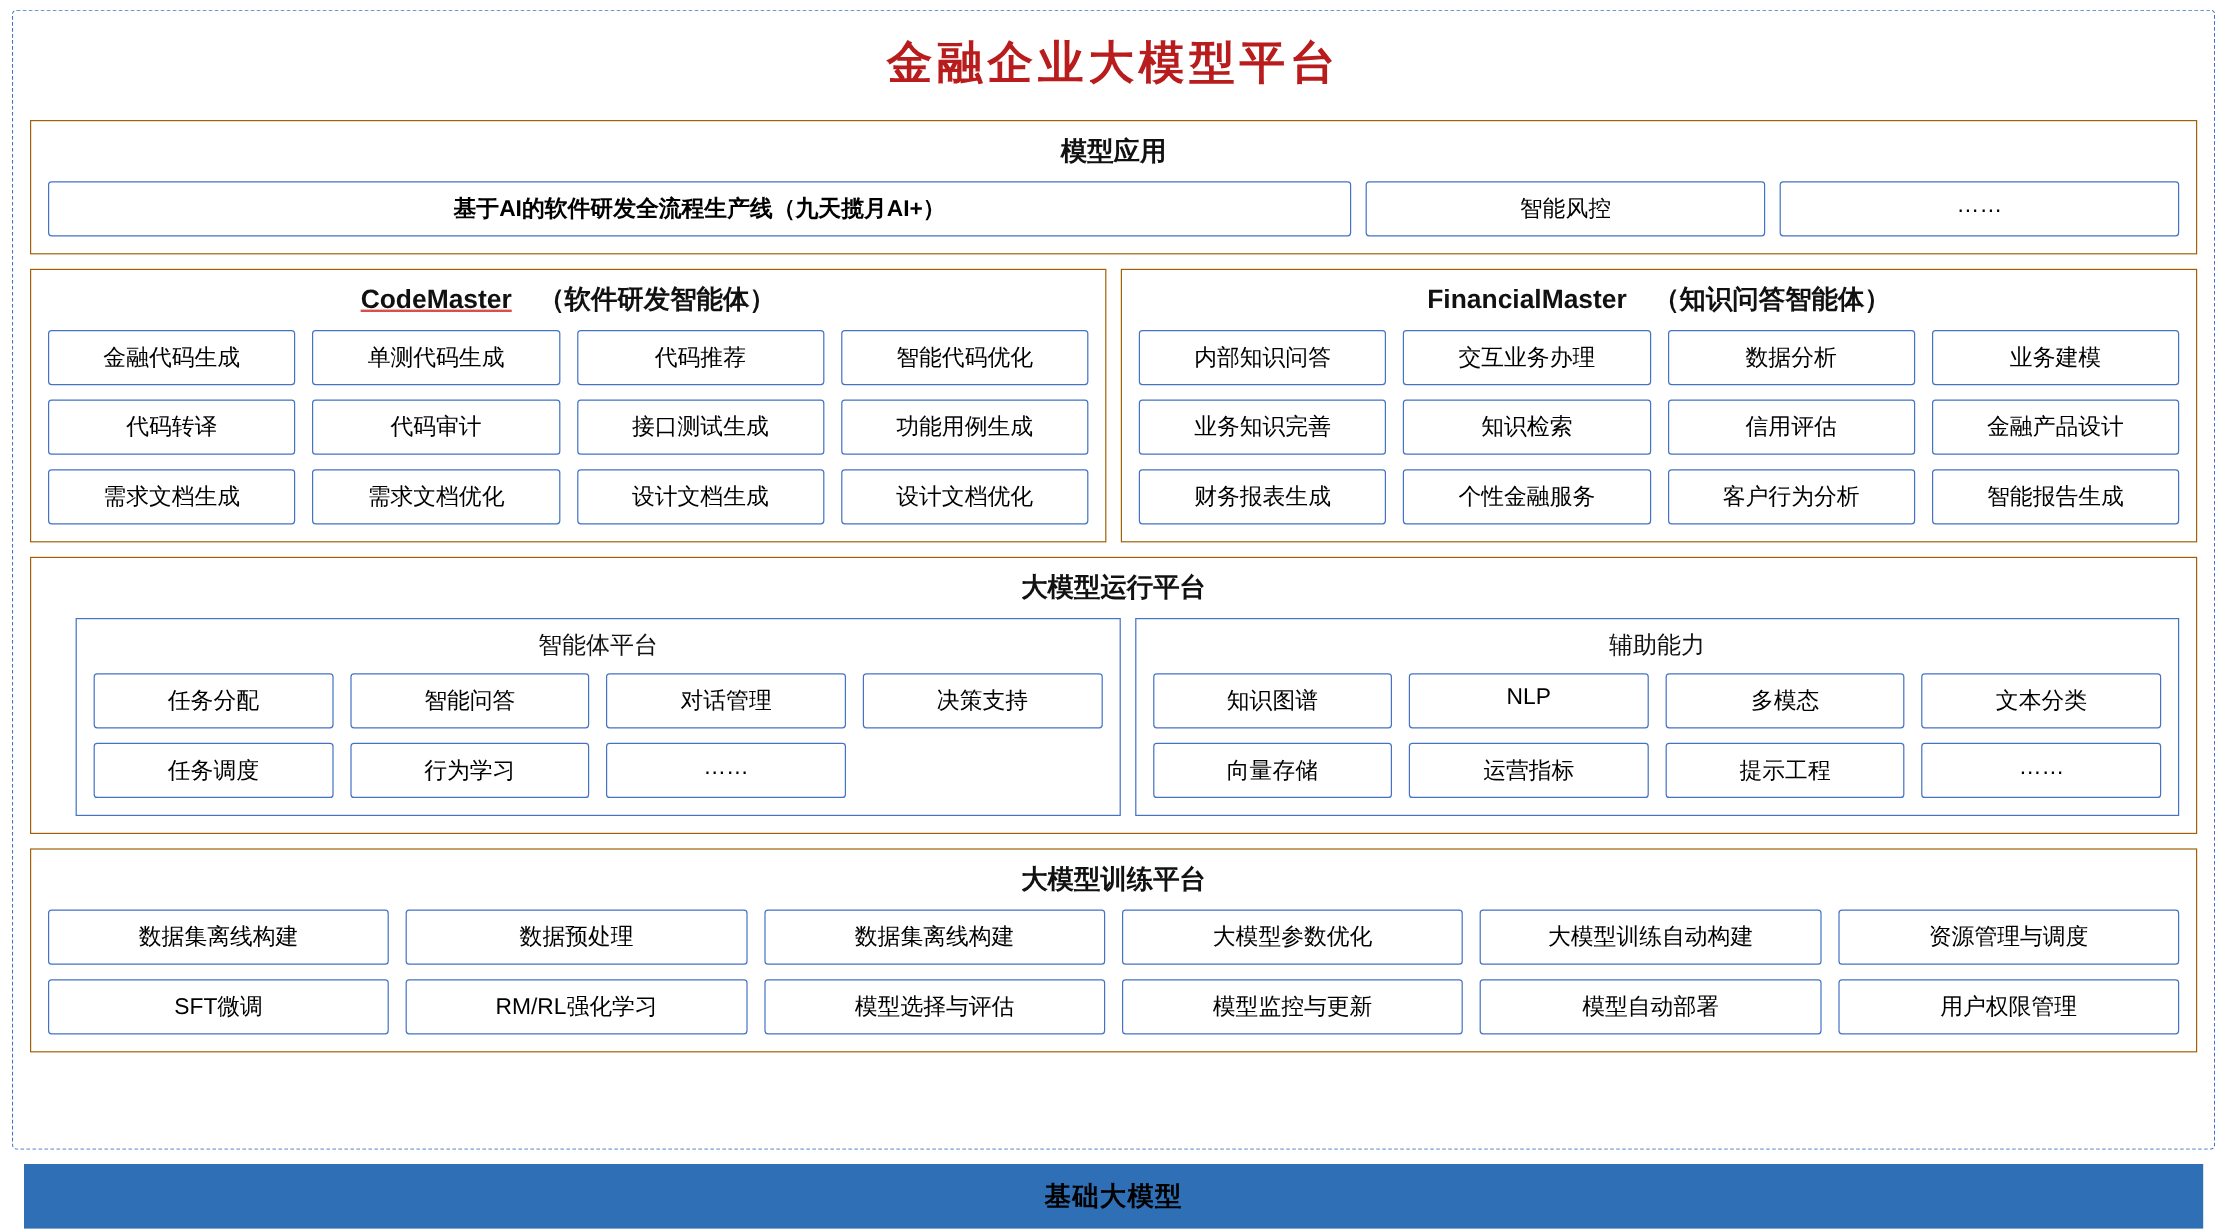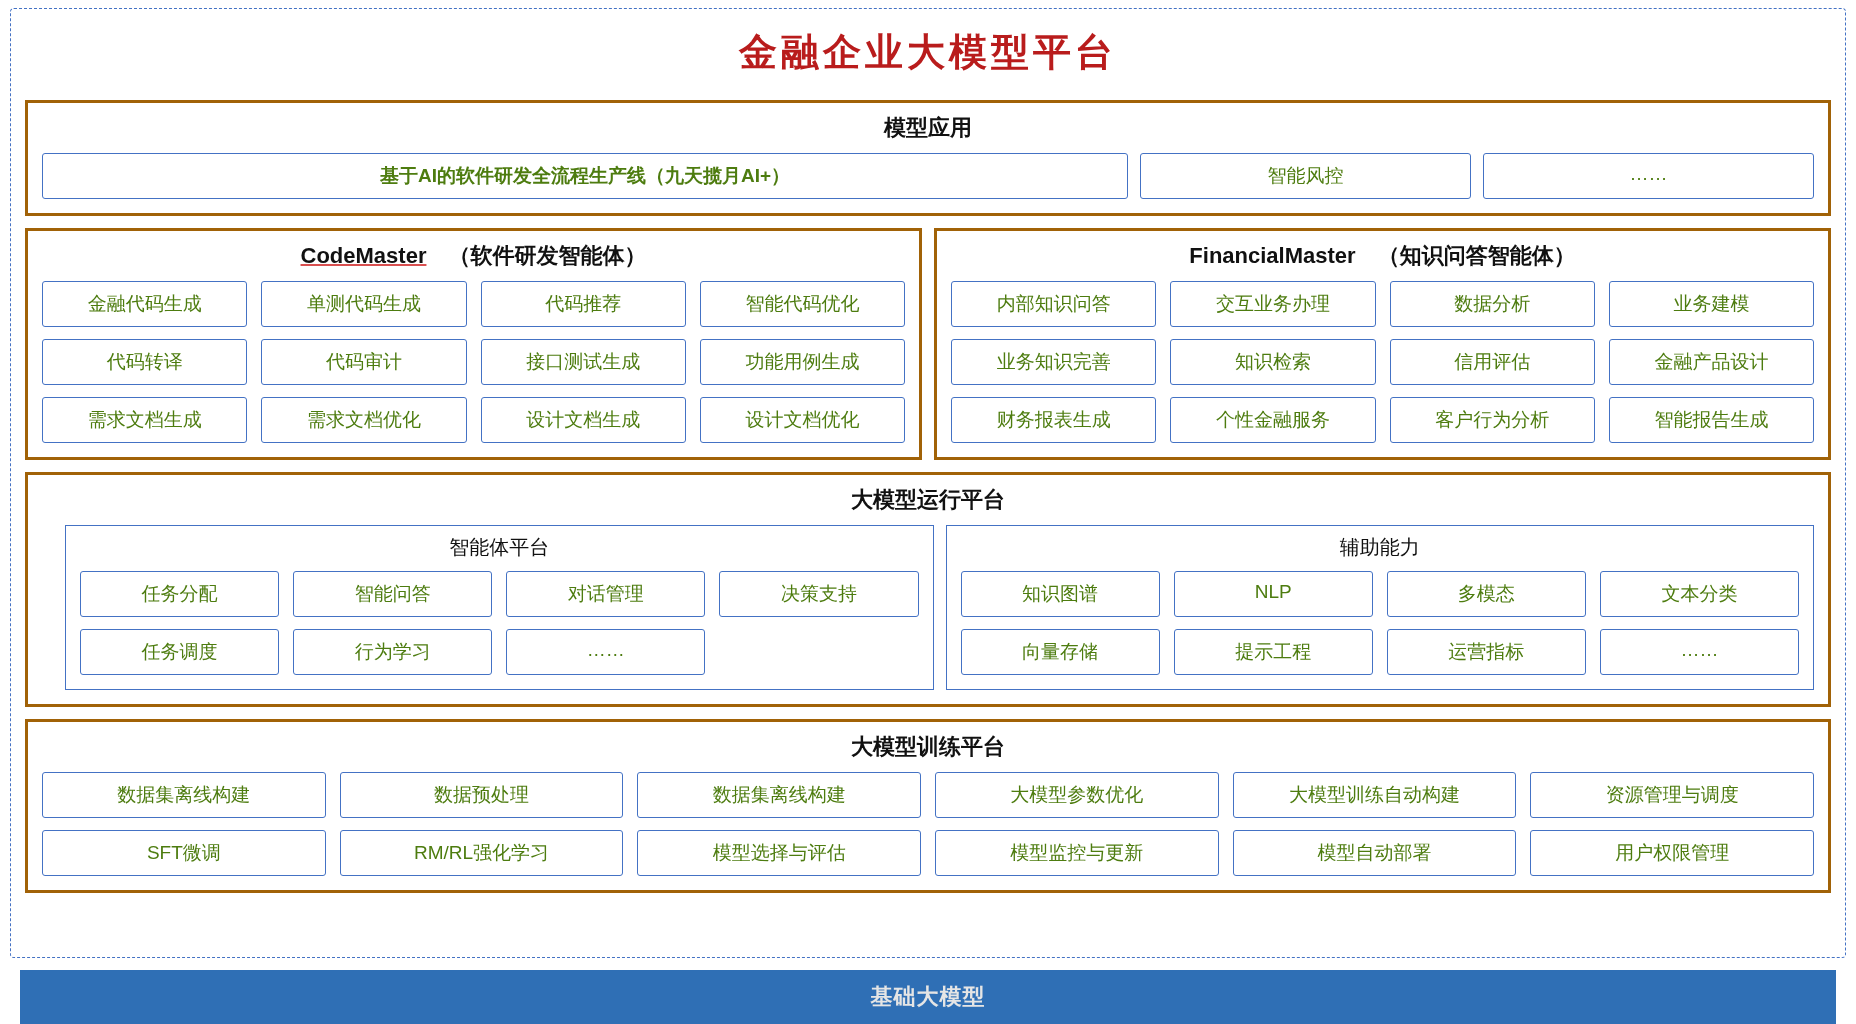--- a/index.html
+++ b/index.html
@@ -40,21 +40,21 @@
     text-align: center;
     font-size: 38px;
     font-weight: bold;
     letter-spacing: 4px;
     color: #b91c1c;
     padding: 8px 0 10px 0;
     font-family: "DejaVu Sans", "Liberation Sans", sans-serif;
   }
 
   .section {
-    border: 3px solid #a16207;
+    border: 1px solid #a16207;
     box-sizing: border-box;
     padding: 10px 14px 14px 14px;
     background: #ffffff;
   }
 
   .section-title {
     text-align: center;
     font-size: 22px;
     font-weight: bold;
     color: #111111;
@@ -71,21 +71,21 @@
     text-decoration-color: #d94f4f;
     text-decoration-thickness: 2px;
   }
 
   .chip {
     border: 1px solid #4472c4;
     border-radius: 3px;
     background: #ffffff;
     text-align: center;
     font-size: 19px;
-    color: #4d7c0f;
+    color: #000000;
     padding: 9px 6px;
     box-sizing: border-box;
     white-space: nowrap;
     overflow: hidden;
     text-overflow: ellipsis;
   }
 
   .chip.bold {
     font-weight: bold;
   }
@@ -137,21 +137,21 @@
     display: grid;
     grid-template-columns: repeat(6, 1fr);
     gap: 12px 14px;
   }
 
   
   .footer-bar {
     margin: 12px 10px 0 10px;
     height: 54px;
     background: #2f6fb5;
-    color: #e5e5e5;
+    color: #000000;
     font-size: 22px;
     font-weight: bold;
     display: flex;
     align-items: center;
     justify-content: center;
     letter-spacing: 1px;
   }
 </style>
 </head>
 <body>
@@ -233,22 +233,22 @@
         </div>
 
         <div class="subpanel">
           <div class="subpanel-title">辅助能力</div>
           <div class="grid4">
             <div class="chip">知识图谱</div>
             <div class="chip">NLP</div>
             <div class="chip">多模态</div>
             <div class="chip">文本分类</div>
             <div class="chip">向量存储</div>
+            <div class="chip">运营指标</div>
             <div class="chip">提示工程</div>
-            <div class="chip">运营指标</div>
             <div class="chip">……</div>
           </div>
         </div>
 
       </div>
     </div>
 
     <div class="section">
       <div class="section-title">大模型训练平台</div>
       <div class="grid6">

